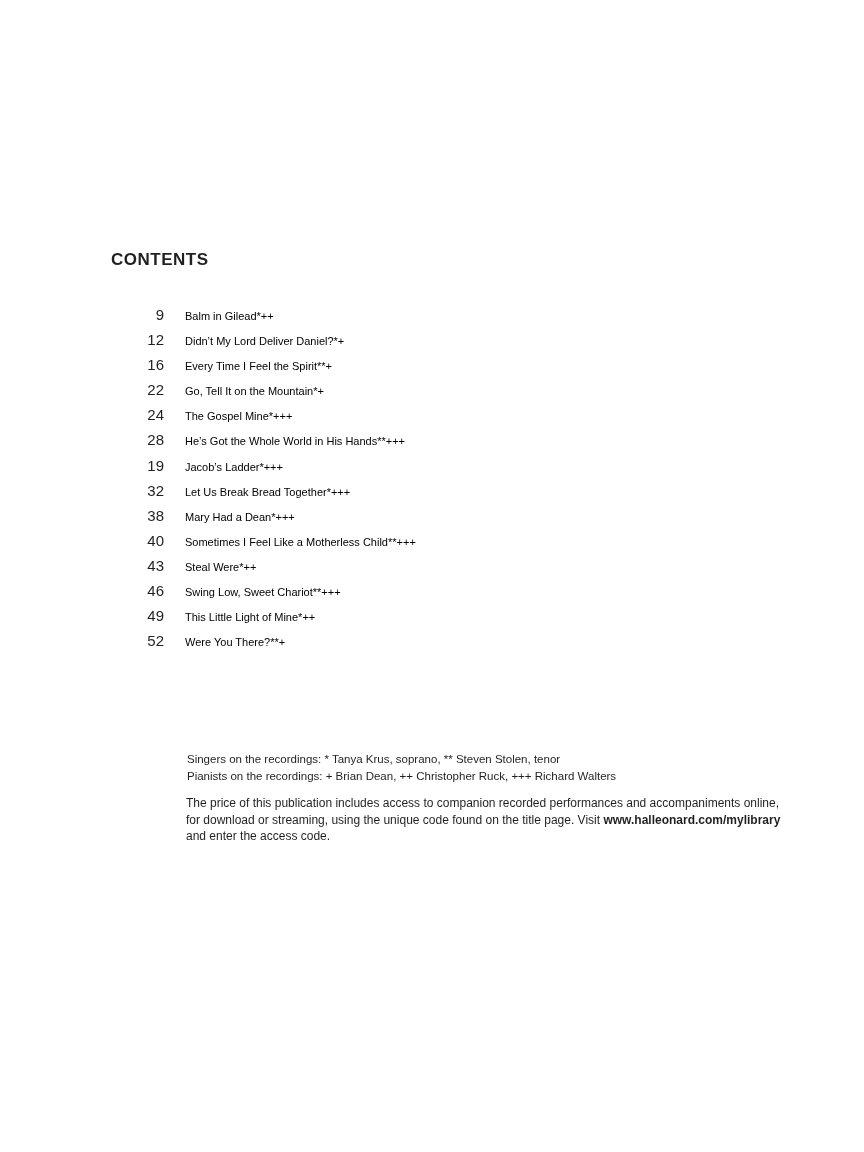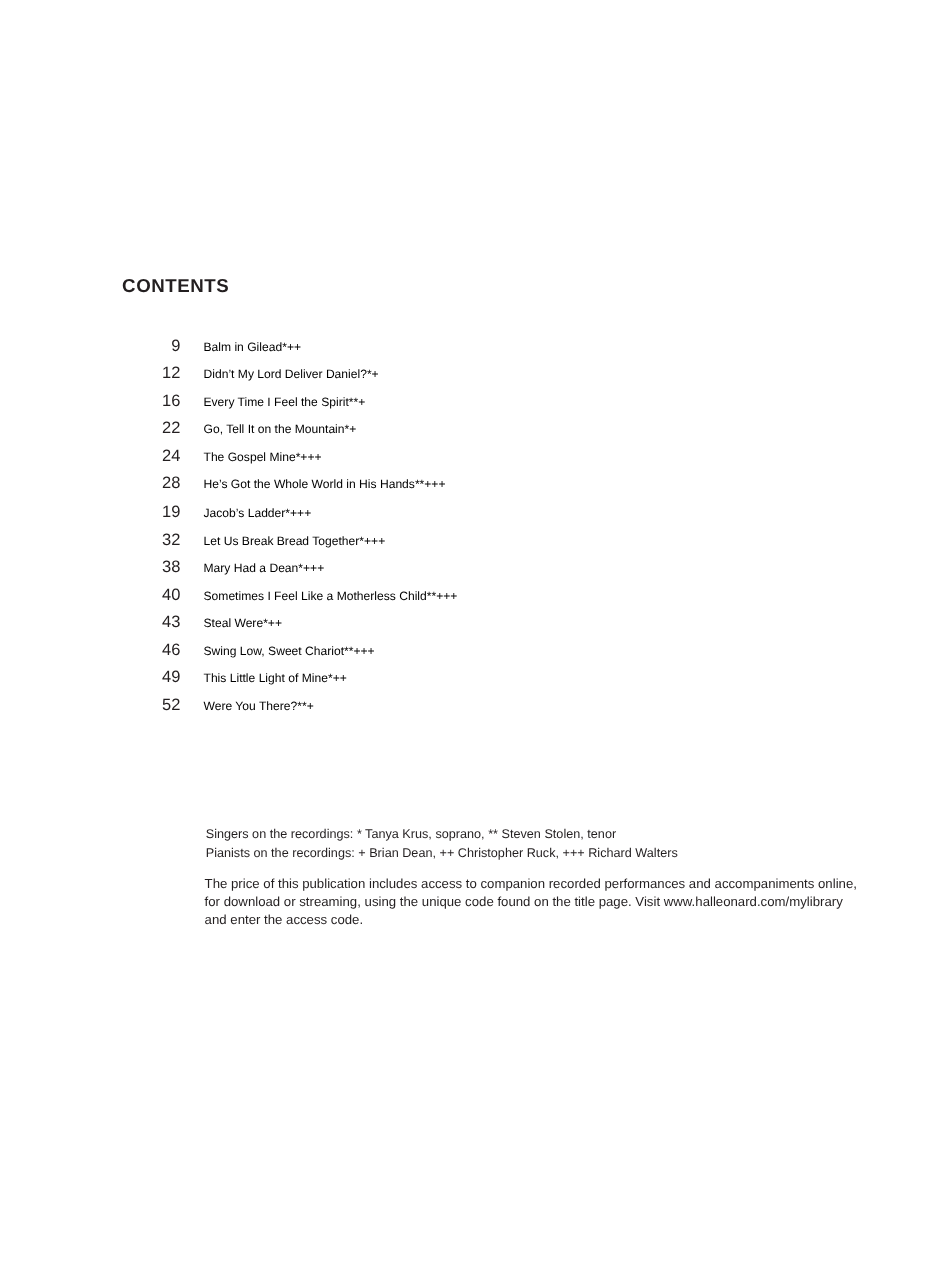--- a/index.html
+++ b/index.html
@@ -70,21 +70,21 @@
   .notice {
     position: absolute;
     left: 186px;
     top: 795px;
     width: 600px;
     font-size: 12px;
     line-height: 16.6px;
     color: #231f20;
   }
   .notice b {
-    font-weight: normal;
+    font-weight: bold;
   }
 </style>
 </head>
 <body>
 
 <div class="page">
 
   <div class="contents-title">CONTENTS</div>
 
   <div class="toc">

